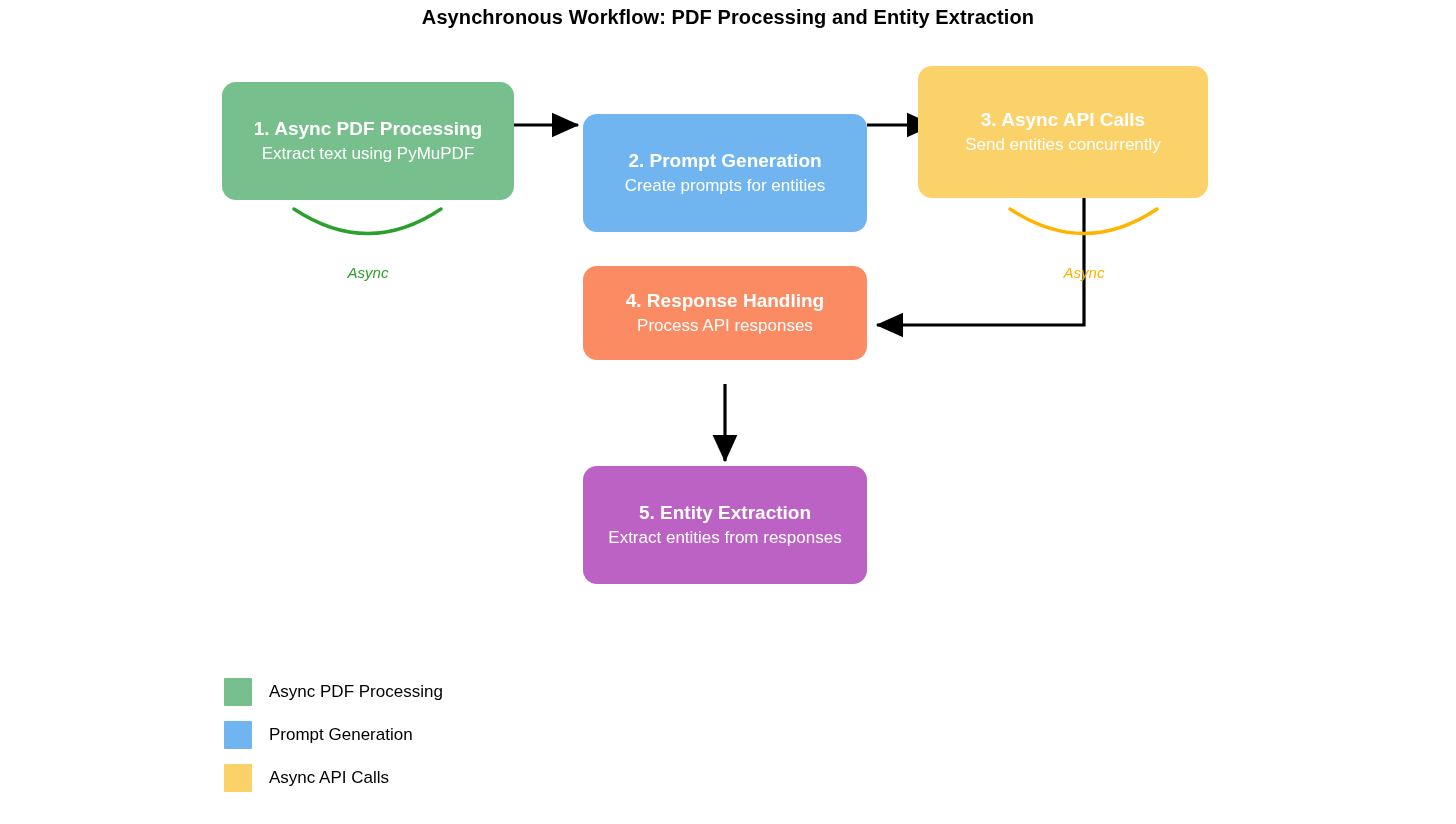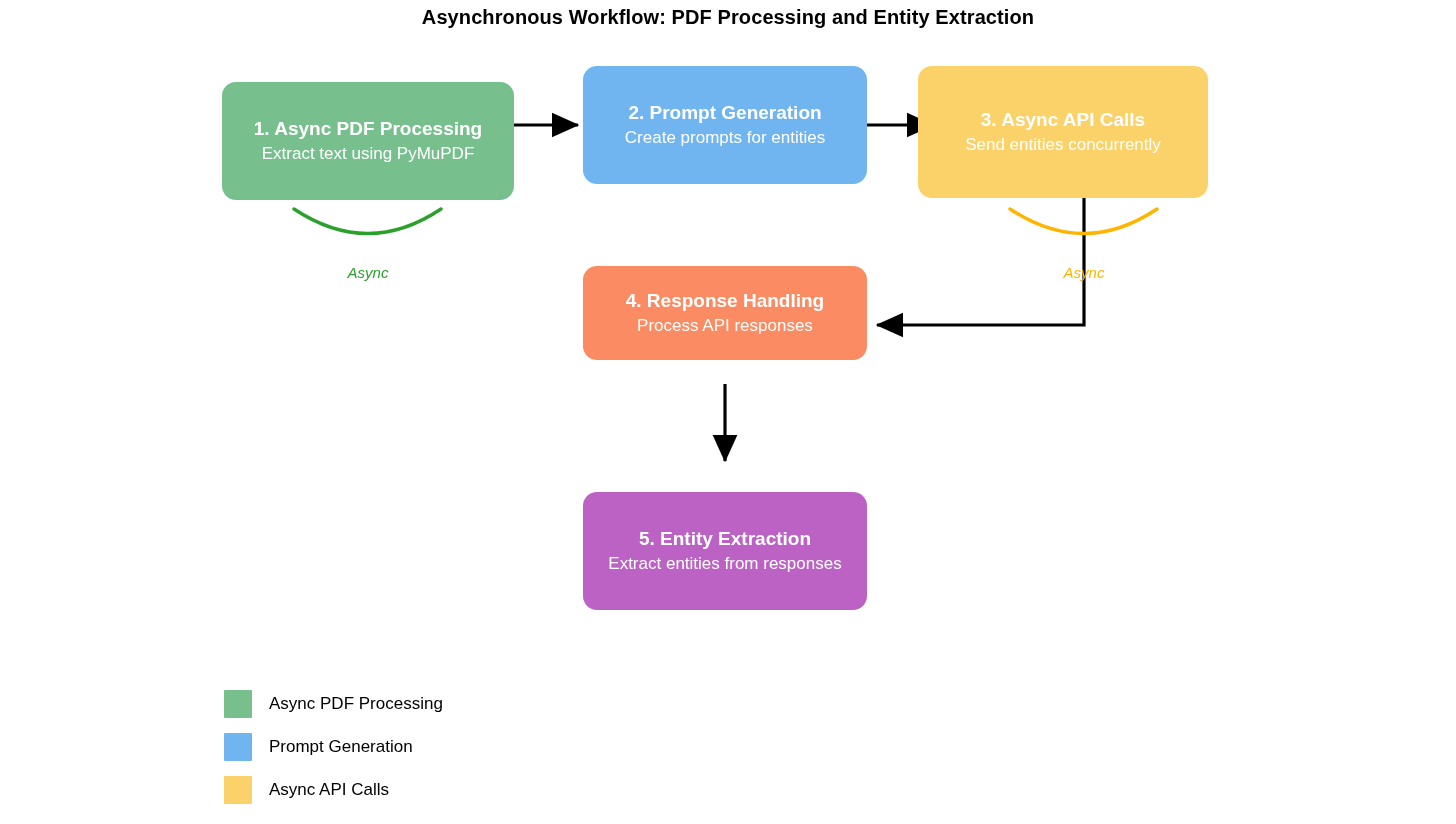--- a/index.html
+++ b/index.html
@@ -68,21 +68,21 @@
     line-height: 1.18;
     text-align: center;
     white-space: nowrap;
     margin-top: 3px;
   }
 
   #node-1 { left: 222px; top: 66px;  width: 292px; height: 118px; }
   #node-2 { left: 583px; top: 66px;  width: 284px; height: 118px; }
   #node-3 { left: 918px; top: 66px;  width: 290px; height: 132px; }
   #node-4 { left: 583px; top: 266px; width: 284px; height: 94px; }
-  #node-5 { left: 583px; top: 492px; width: 284px; height: 118px; }
+  #node-5 { left: 583px; top: 466px; width: 284px; height: 118px; }
 
   
   .async-label {
     position: absolute;
     font-size: 15px;
     text-align: center;
     white-space: nowrap;
     font-style: italic;
   }
   #async-label-1 { left: 293px; top: 264px; width: 150px; }
@@ -91,21 +91,21 @@
   
   #legend {
     position: absolute;
     left: 224px;
     top: 674px;
     width: 700px;
     height: 120px;
   }
   .legend-col {
     position: absolute;
-    top: 16px;
+    top: 4px;
   }
   #legend-col-left  { left: 0px; }
   #legend-col-right { left: 368px; }
   .legend-item {
     display: flex;
     flex-direction: row;
     align-items: center;
     height: 28px;
     margin-bottom: 15px;
   }
@@ -155,21 +155,21 @@
     <path d="M294,209 Q368,258 441,209" fill="none" stroke="#2ca02c" stroke-width="3.4" stroke-linecap="round"></path>
 
     <path d="M1010,209 Q1084,258 1157,209" fill="none" stroke="#ffb400" stroke-width="3.4" stroke-linecap="round"></path>
   </svg>
 
   <div class="node" id="node-1" style="background:#77c08d;margin-top:16px;">
     <div class="node-title">1. Async PDF Processing</div>
     <div class="node-sub">Extract text using PyMuPDF</div>
   </div>
 
-  <div class="node" id="node-2" style="background:#70b5f0;">
+  <div class="node" id="node-2" style="background:#70b5f0;margin-top:48px;">
     <div class="node-title">2. Prompt Generation</div>
     <div class="node-sub">Create prompts for entities</div>
   </div>
 
   <div class="node" id="node-3" style="background:#fbd26a;">
     <div class="node-title">3. Async API Calls</div>
     <div class="node-sub">Send entities concurrently</div>
   </div>
 
   <div class="node" id="node-4" style="background:#fb8b63;">

